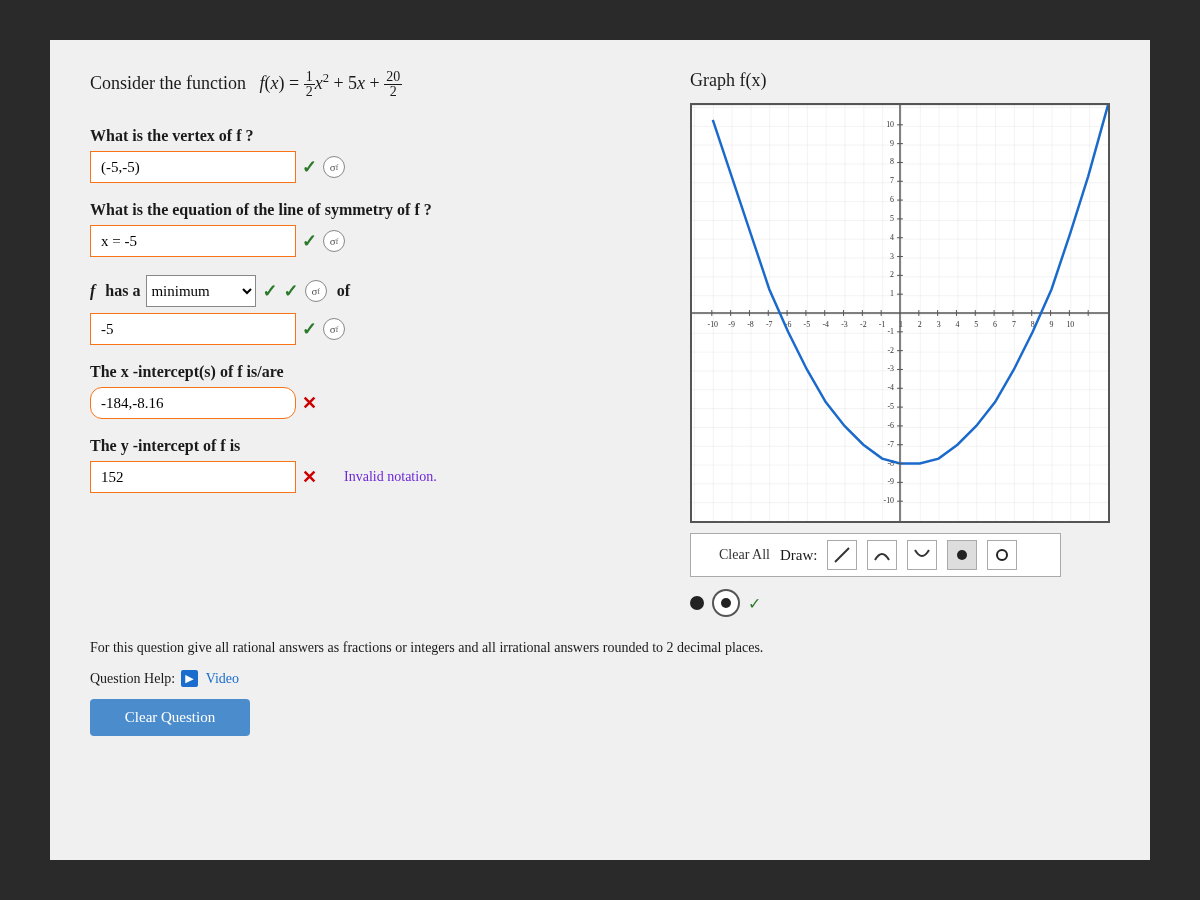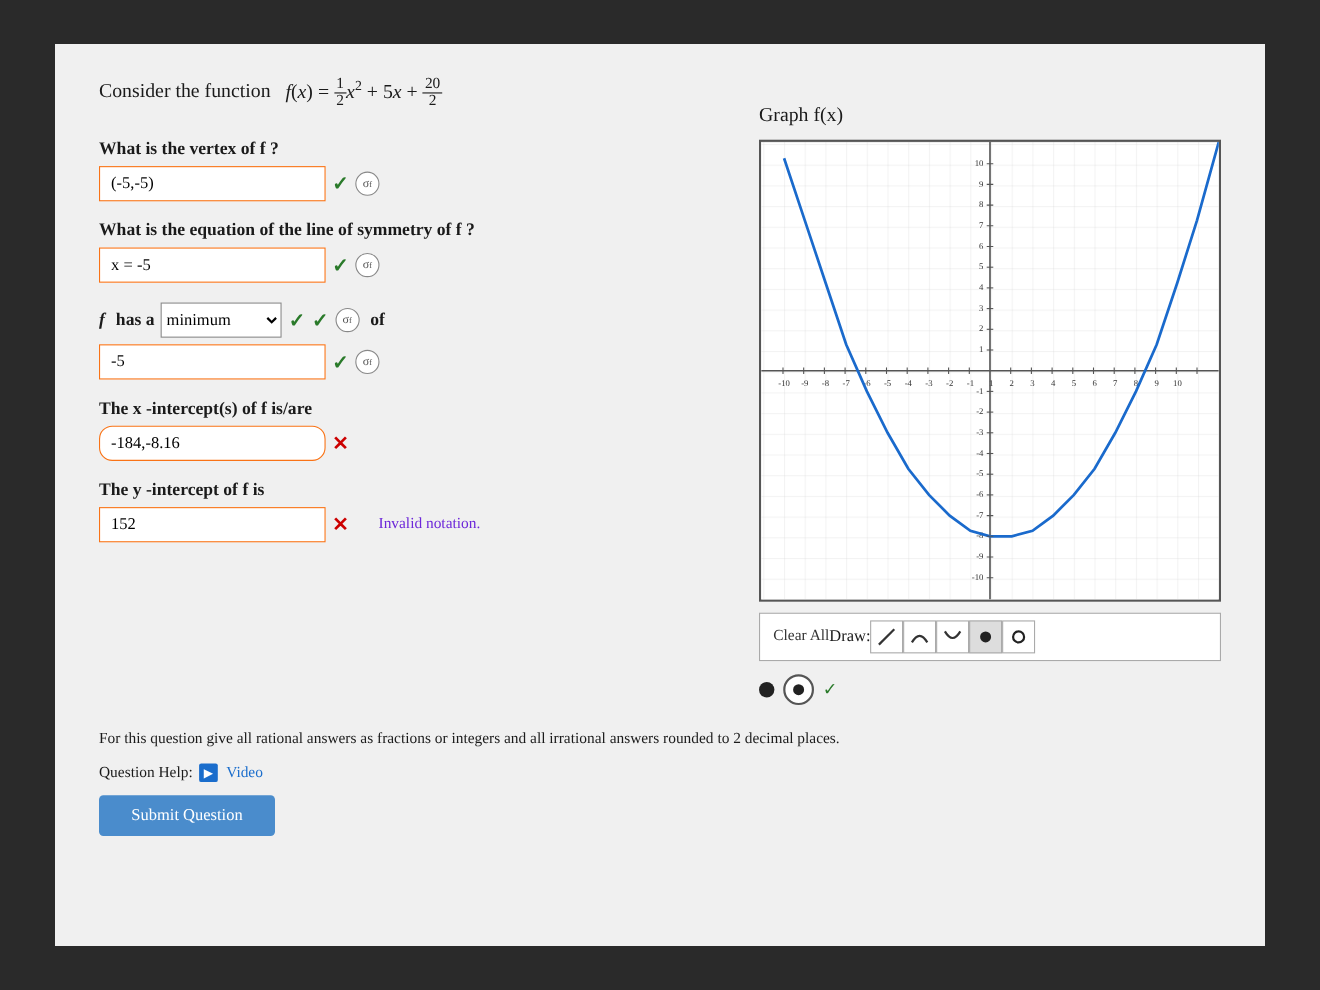--- a/index.html
+++ b/index.html
@@ -32,21 +32,20 @@
       flex: 1;
       display: flex;
       flex-direction: column;
       gap: 18px;
     }
     .right-panel {
       width: 420px;
       display: flex;
       flex-direction: column;
       gap: 8px;
-      margin-top: 24px;
     }
     .function-title {
       font-size: 18px;
       font-weight: normal;
       margin-bottom: 10px;
     }
     .math-text {
       font-style: italic;
     }
     .question-block {
@@ -128,25 +127,25 @@
       width: 420px;
       height: 420px;
     }
     .graph-svg {
       width: 100%;
       height: 100%;
     }
     .draw-toolbar {
       display: flex;
       align-items: center;
-      gap: 0;
+      gap: 10px;
       background: white;
       border: 1px solid #aaa;
-      padding: 6px 12px;
-      width: 420px;
+      padding: 6px 28px;
+      width: 371px;
       margin-top: 2px;
     }
     .draw-label {
       font-size: 15px;
       font-weight: normal;
     }
     .clear-all-btn {
       font-size: 14px;
       color: #333;
       cursor: pointer;
@@ -524,16 +523,16 @@
 
   </div>
 
   <div class="bottom-section">
     <p class="instructions">For this question give all rational answers as fractions or integers and all irrational answers rounded to 2 decimal places.</p>
     <div class="question-help">
       <span>Question Help:</span>
       <span class="video-icon">▶</span>
       <span class="video-link">Video</span>
     </div>
-    <button class="submit-btn">Submit Question</button>
+    <button class="submit-btn">Clear Question</button>
   </div>
 
 </div>
 
 </body></html>

